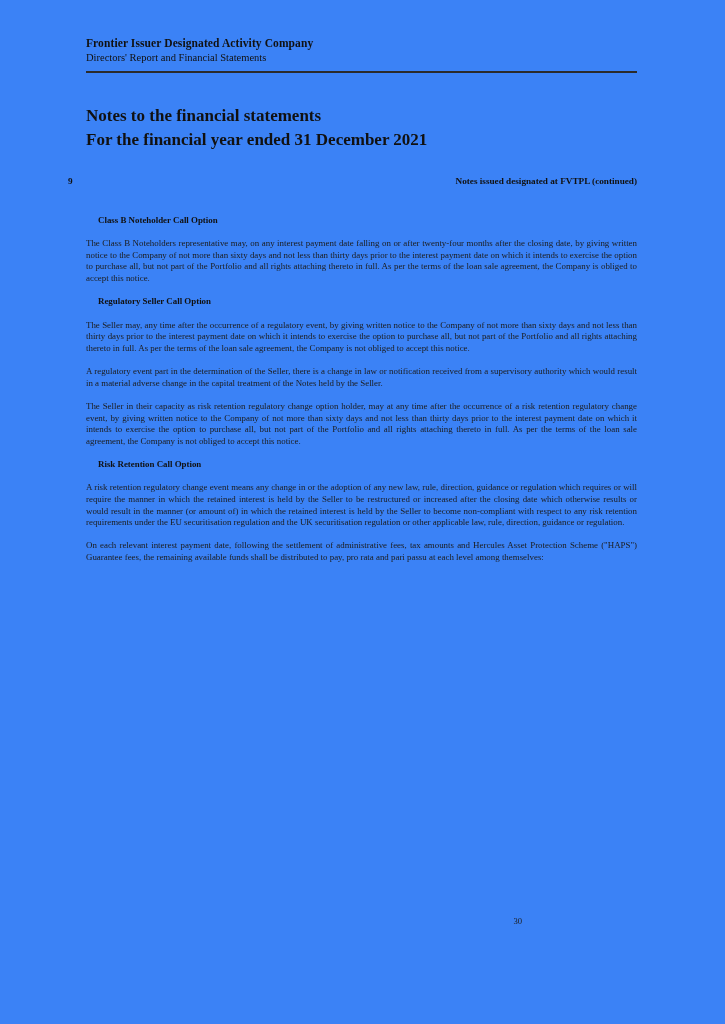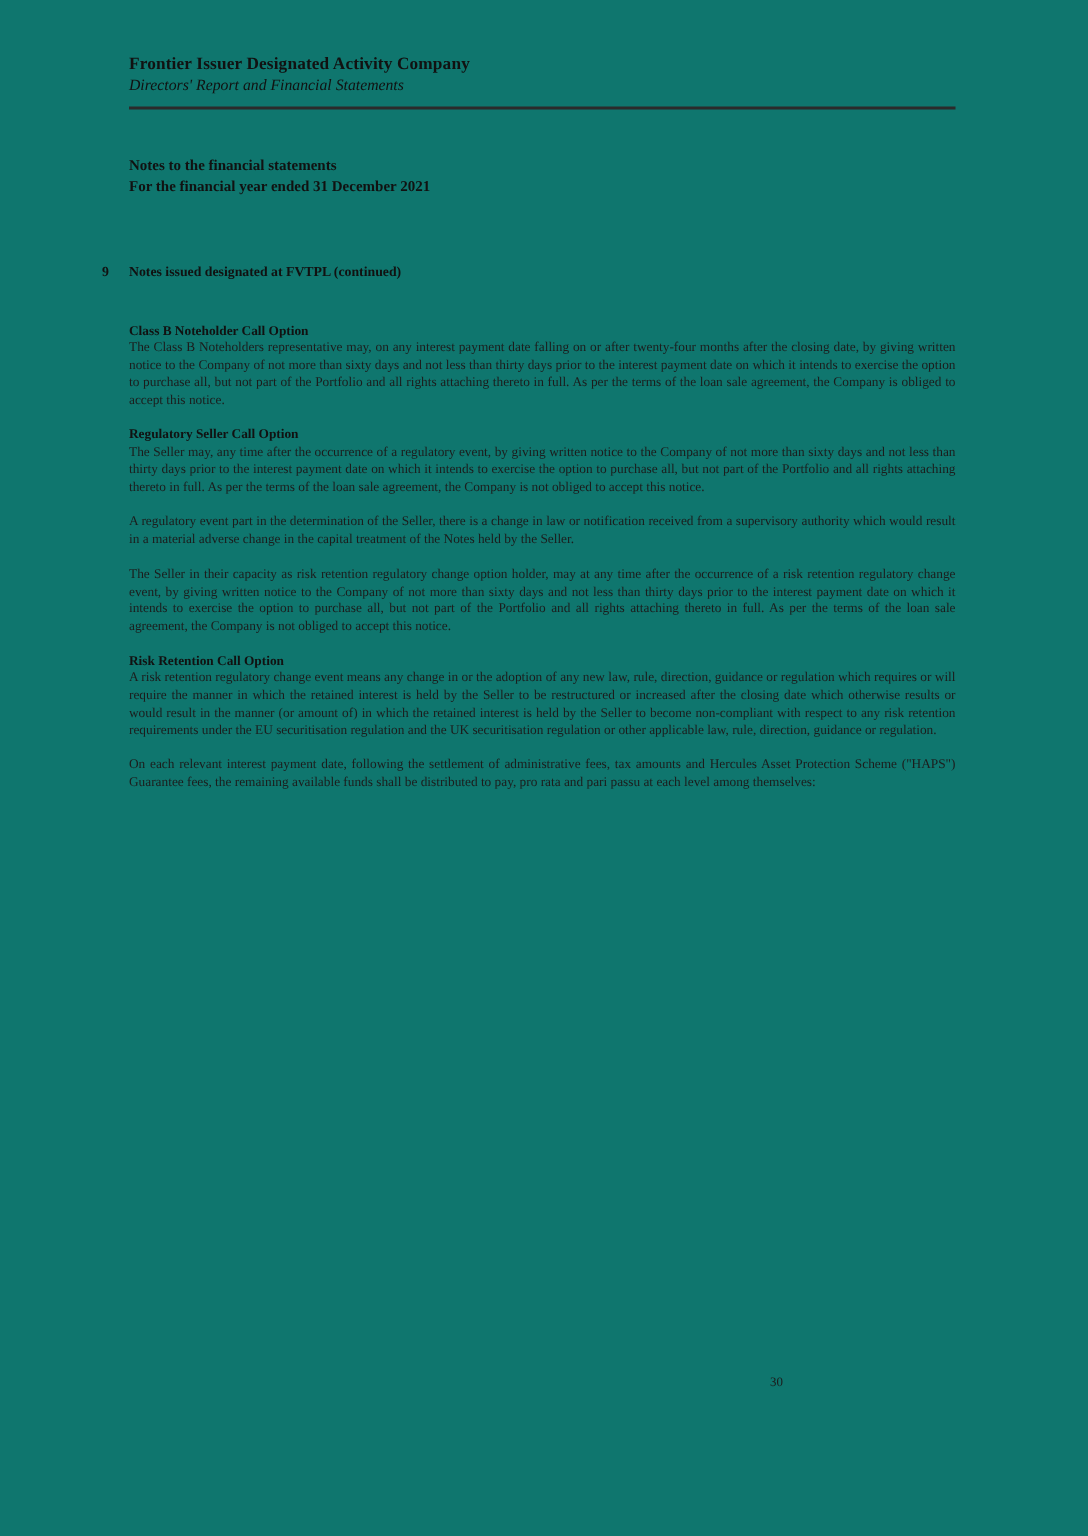--- a/index.html
+++ b/index.html
@@ -12,60 +12,59 @@
     background: #ffffff;
     font-family: "Liberation Serif", "DejaVu Serif", serif;
     color: #1a1a1a;
     position: relative;
     overflow: hidden;
   }
 
   .page {
     position: absolute;
     inset: 0;
-    background: #0f766e;
+    background: #3b82f6;
   }
 
   
   .doc-header {
     position: absolute;
     left: 86px;
     top: 36px;
     width: 551px;
   }
   .company-name {
     font-size: 11.5px;
     font-weight: bold;
     letter-spacing: 0.1px;
     line-height: 1.25;
     color: #111111;
   }
   .report-subtitle {
     font-size: 10.5px;
-    font-style: italic;
     line-height: 1.3;
     margin-top: 1px;
     color: #111111;
   }
   .header-rule {
     position: absolute;
     left: 86px;
     top: 71px;
     width: 551px;
     height: 0;
     border-top: 2px solid #2b2b2b;
   }
 
   
   .statement-title {
     position: absolute;
     left: 86px;
     top: 104px;
     width: 551px;
-    font-size: 10px;
+    font-size: 17px;
     font-weight: bold;
     line-height: 1.42;
     color: #111111;
   }
 
   
   .note-block {
     position: absolute;
     left: 68px;
     top: 176px;
@@ -78,20 +77,21 @@
     font-weight: bold;
     line-height: 1.3;
     color: #111111;
   }
   .note-number {
     width: 18px;
     flex: 0 0 18px;
   }
   .note-heading-text {
     flex: 1 1 auto;
+    text-align: right;
   }
 
   
   .content {
     position: absolute;
     left: 86px;
     top: 203px;
     width: 551px;
   }
 
@@ -101,21 +101,21 @@
     line-height: 11.6px;
     text-align: justify;
     color: #1c1c1c;
     -webkit-hyphens: none;
     hyphens: none;
   }
   p.body-text.gap {
     margin-top: 11.6px;
   }
   h4.sub-heading {
-    margin: 0;
+    margin: 12px;
     font-size: 8.9px;
     font-weight: bold;
     line-height: 11.6px;
     text-align: left;
     color: #111111;
   }
   h4.sub-heading.gap {
     margin-top: 11.6px;
   }
 

